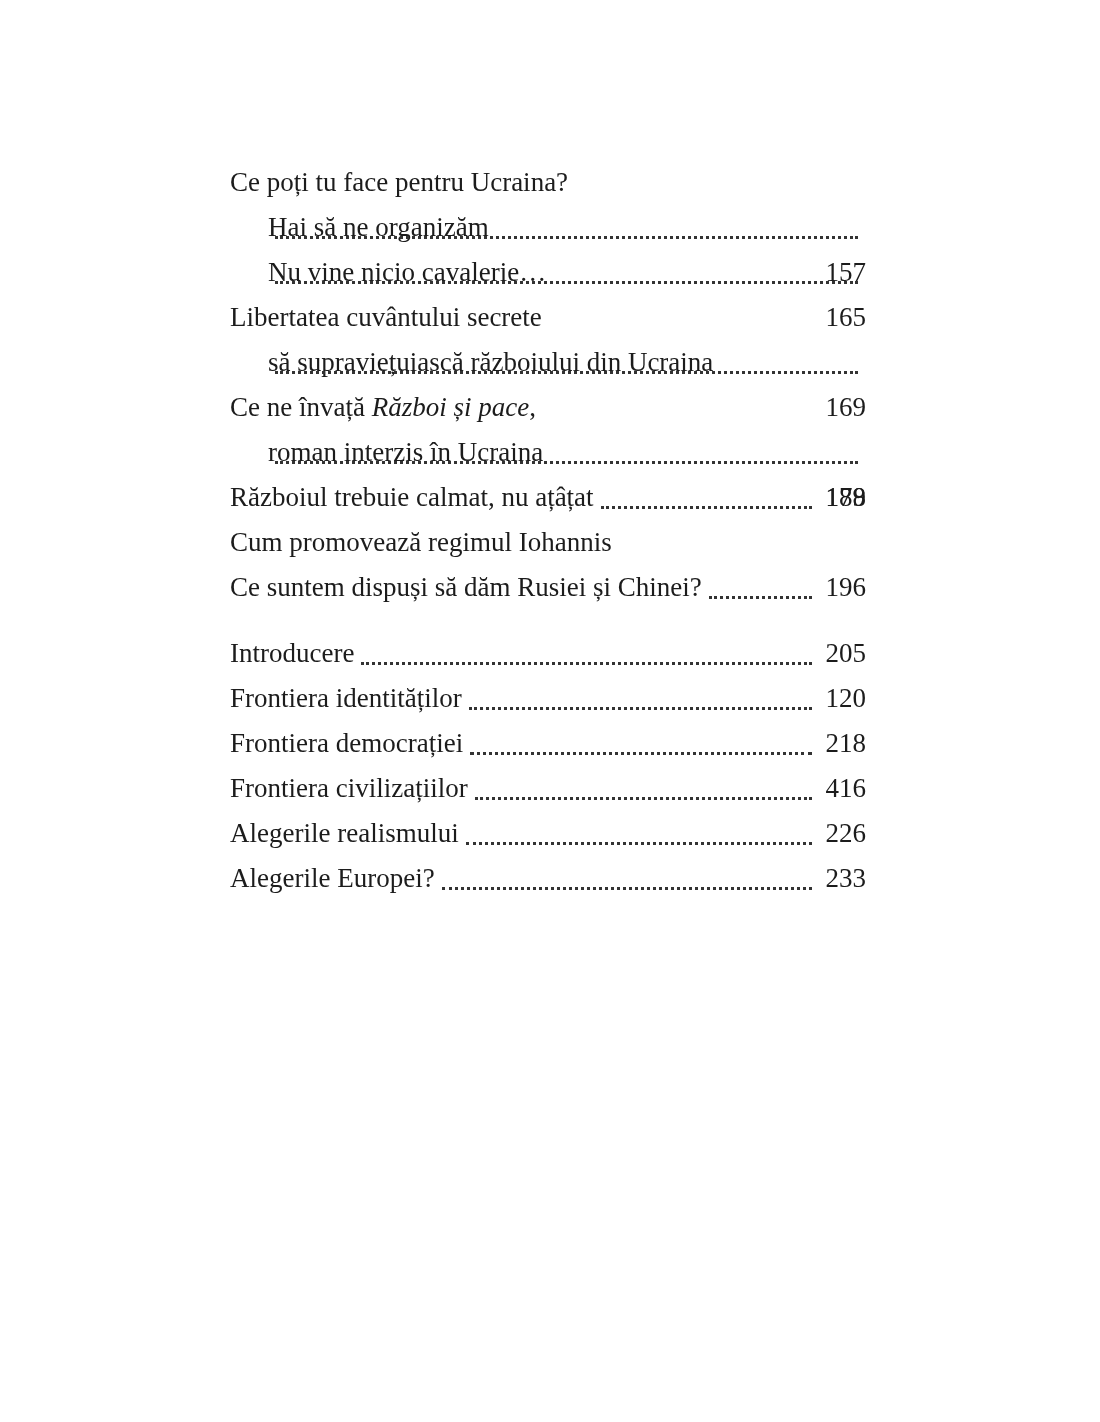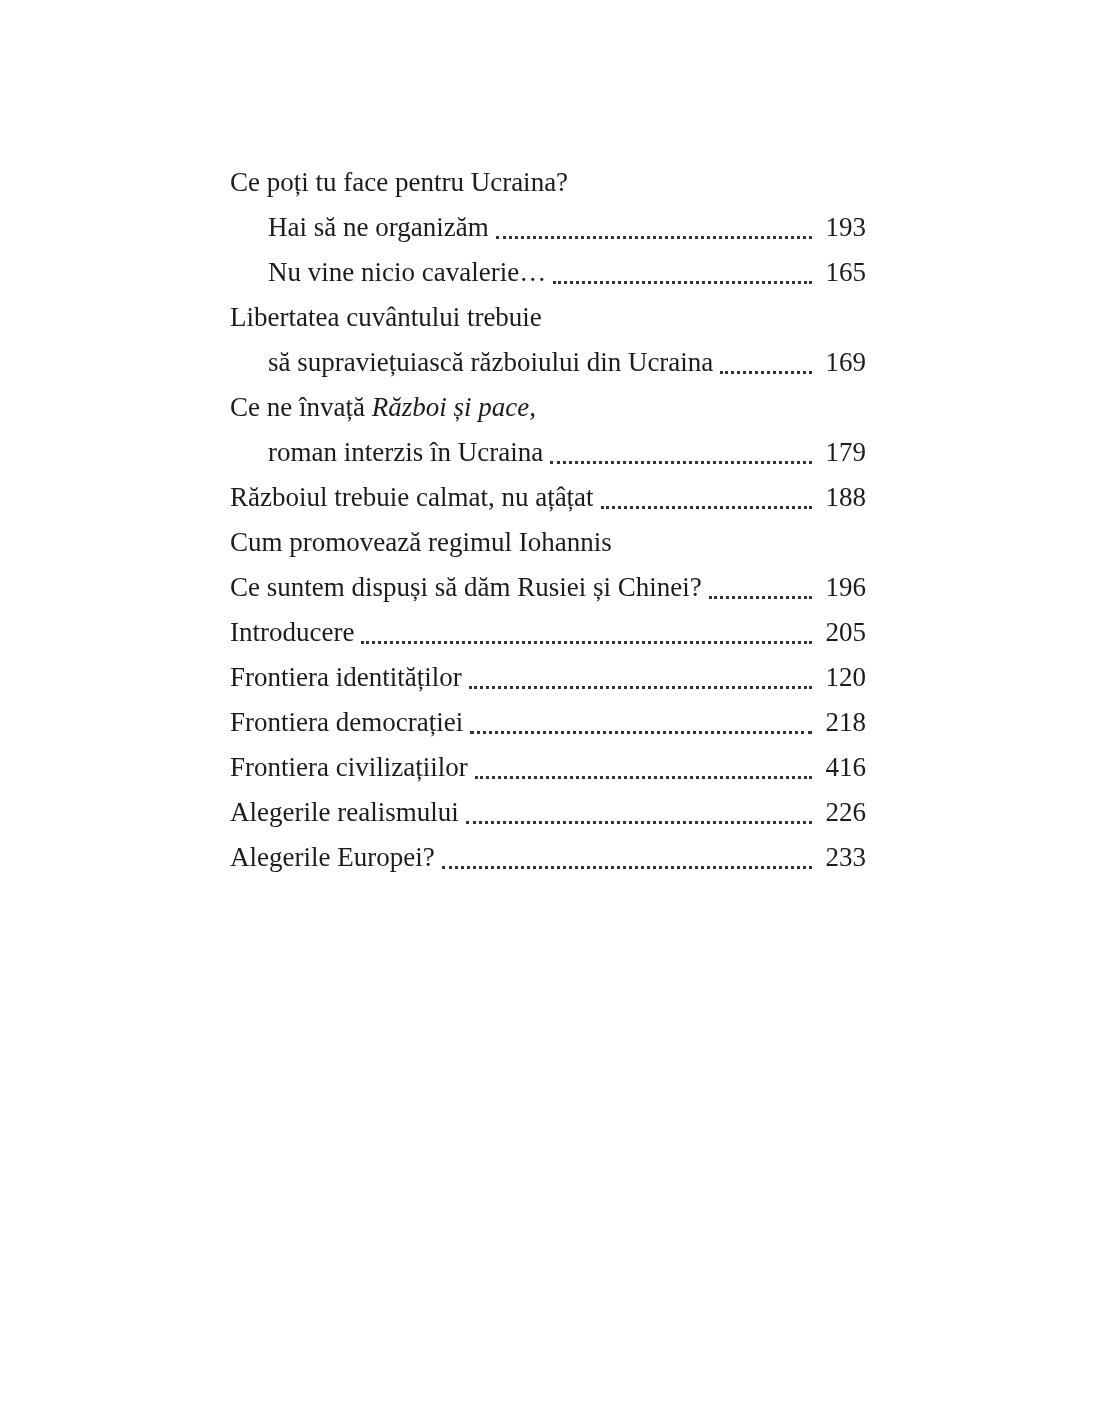--- a/index.html
+++ b/index.html
@@ -21,21 +21,21 @@
     width: 636px;
   }
   .line {
     display: flex;
     align-items: stretch;
     font-size: 27px;
     line-height: 45px;
     height: 45px;
     white-space: nowrap;
   }
-  .line.indent { padding-left: 38px; }
+  .line.indent { padding-left: 38px; flex-direction: column; }
   .text { flex: 0 0 auto; }
   .italic { font-style: italic; }
   .leader {
     flex: 1 1 auto;
     position: relative;
     margin: 0 8px 0 7px;
     min-width: 14px;
   }
   .leader::after {
     content: "";
@@ -45,47 +45,47 @@
     bottom: 11px;
     border-bottom: 3px dotted #333333;
   }
   .pagenum {
     flex: 0 0 auto;
     min-width: 46px;
     text-align: right;
   }
   .entry.section { margin-top: 31px; }
   .entry.section .line { font-size: 28px; }
-  .entry.after-section { margin-top: 0; }
+  .entry.after-section { margin-top: 21px; }
 </style>
 </head>
 <body>
 
 <div class="page">
   <div class="toc">
       <div class="entry">
         <div class="line">
           <span class="text"><span>Ce poți tu face pentru Ucraina?</span></span>
         </div>
         <div class="line indent">
           <span class="text"><span>Hai să ne organizăm</span></span>
           <span class="leader"></span>
-          <span class="pagenum">193</span>
+          <span class="pagenum">157</span>
         </div>
       </div>
       <div class="entry">
         <div class="line indent">
           <span class="text"><span>Nu vine nicio cavalerie…</span></span>
           <span class="leader"></span>
           <span class="pagenum">165</span>
         </div>
       </div>
       <div class="entry">
         <div class="line">
-          <span class="text"><span>Libertatea cuvântului trebuie</span></span>
+          <span class="text"><span>Libertatea cuvântului secrete</span></span>
         </div>
         <div class="line indent">
           <span class="text"><span>să supraviețuiască războiului din Ucraina</span></span>
           <span class="leader"></span>
           <span class="pagenum">169</span>
         </div>
       </div>
       <div class="entry">
         <div class="line">
           <span class="text"><span>Ce ne învață </span><span class="italic">Război și pace</span><span>,</span></span>

